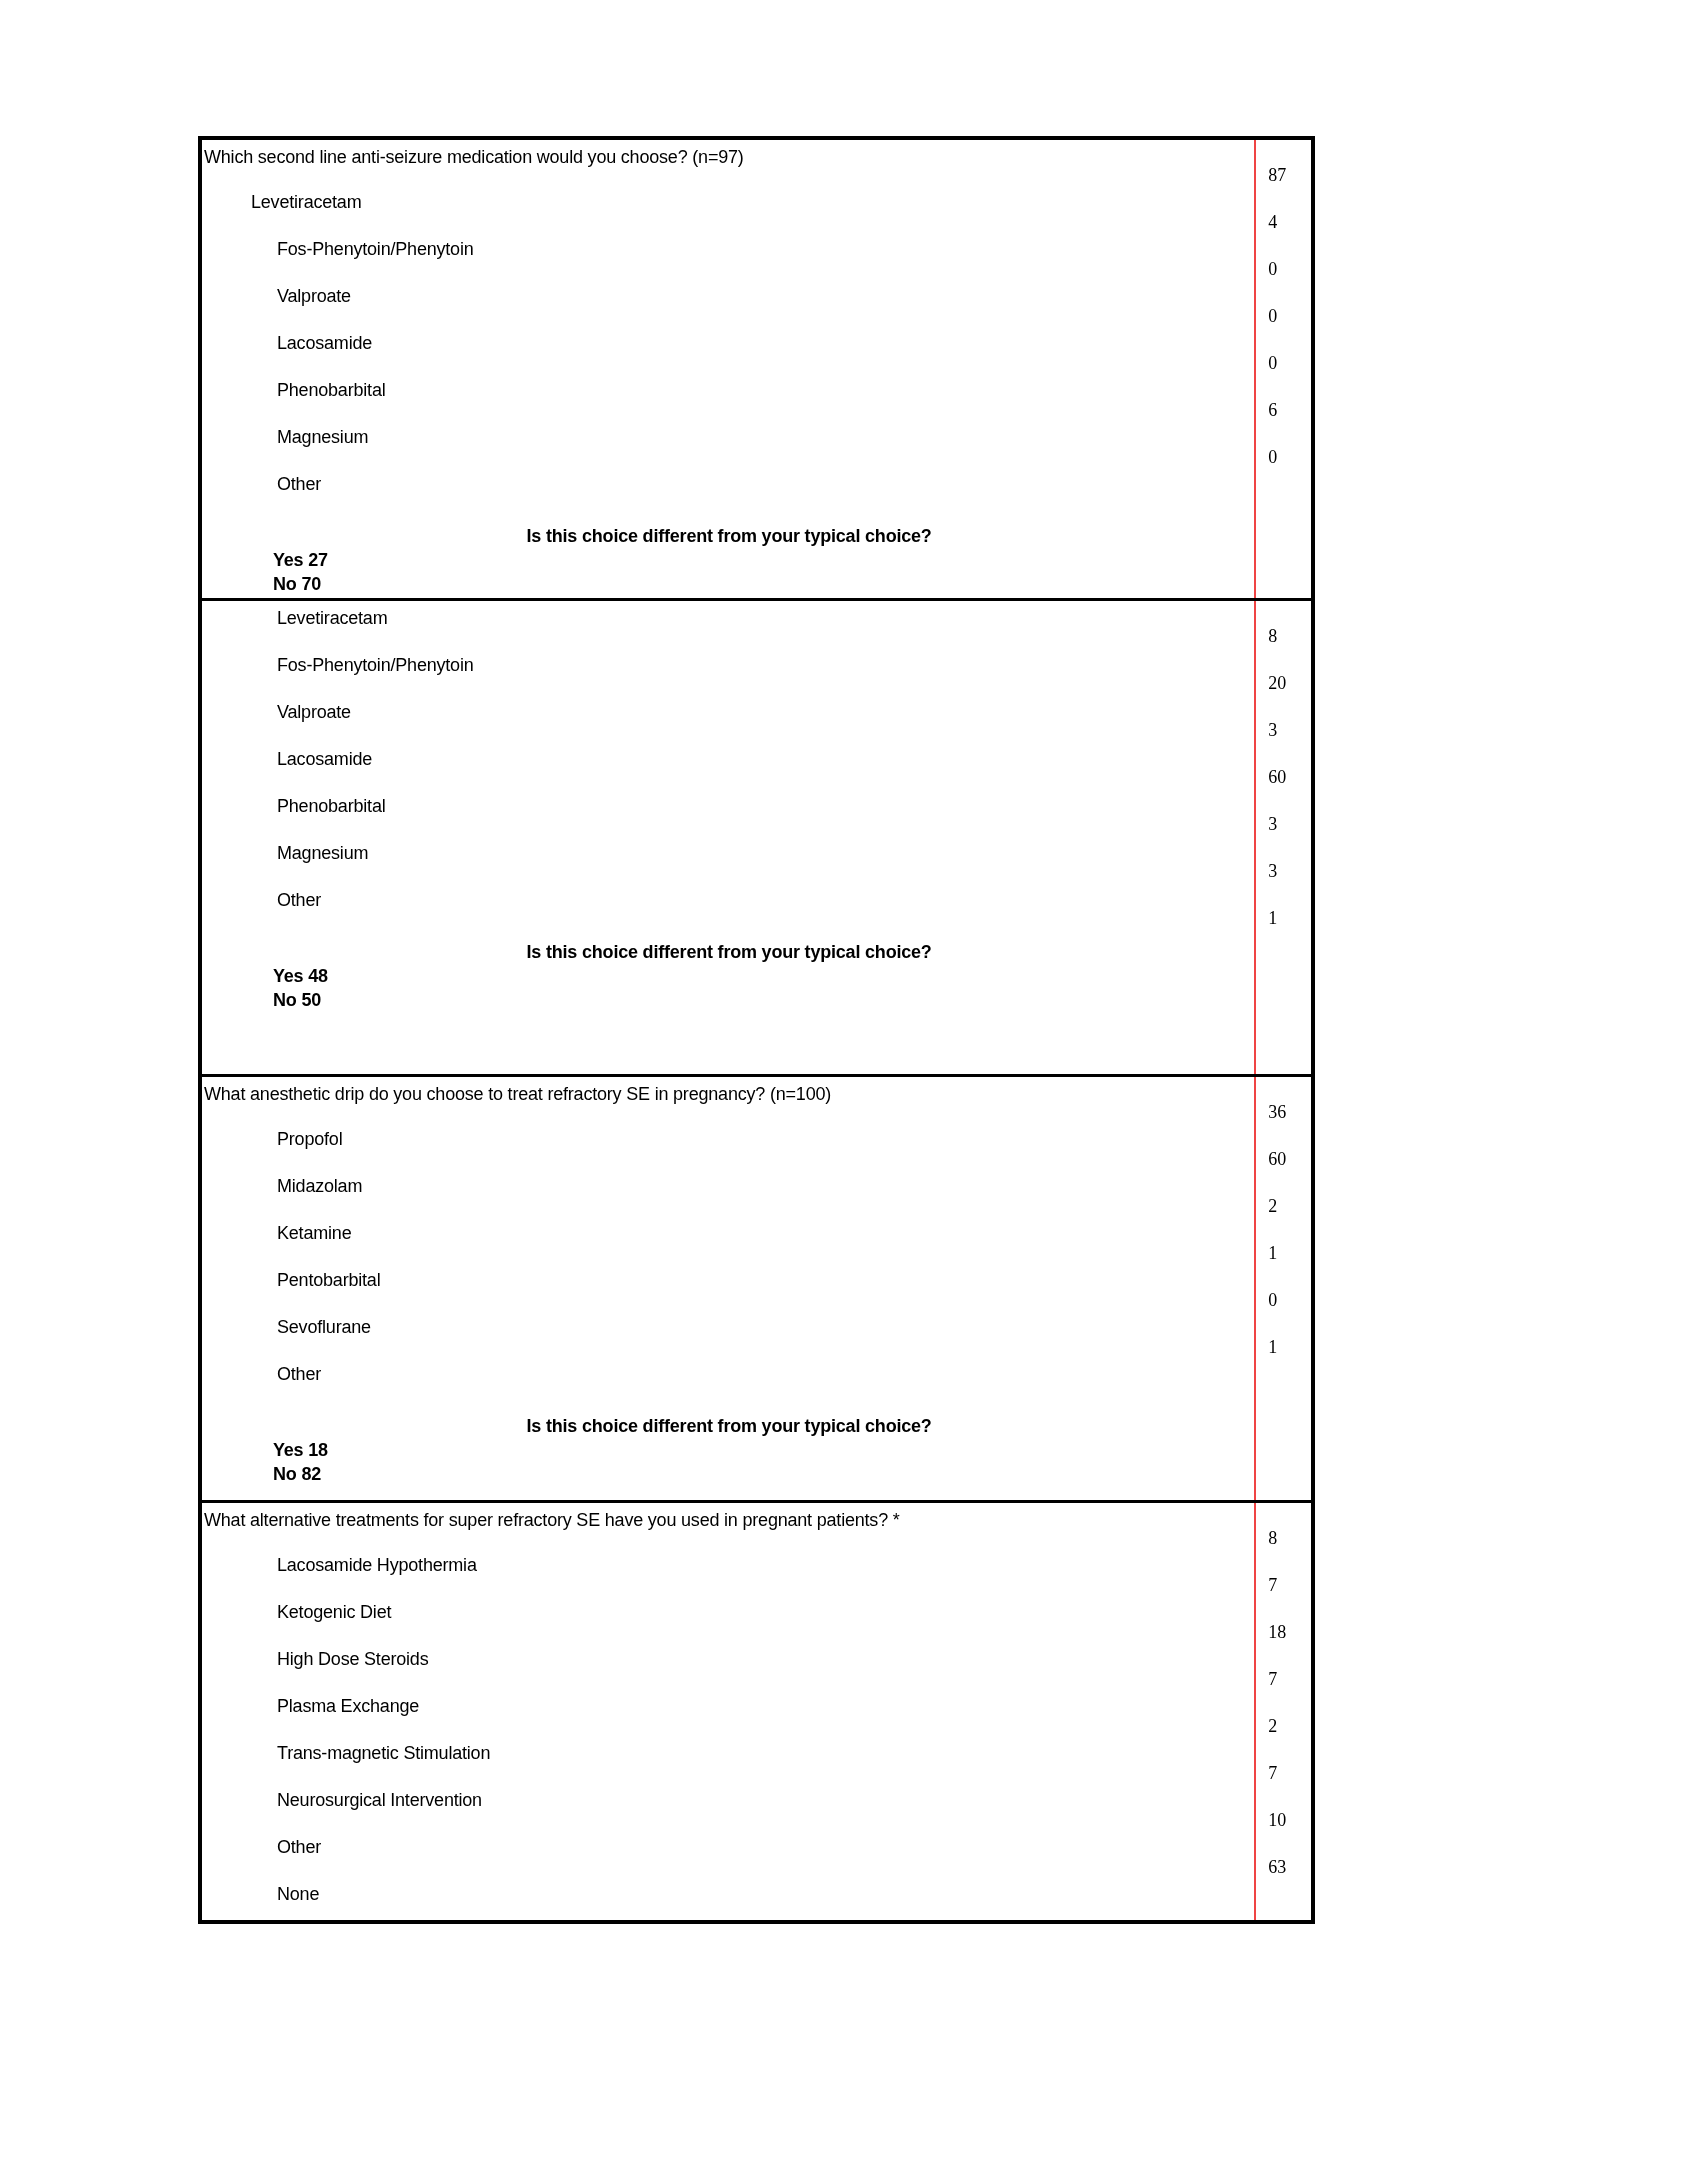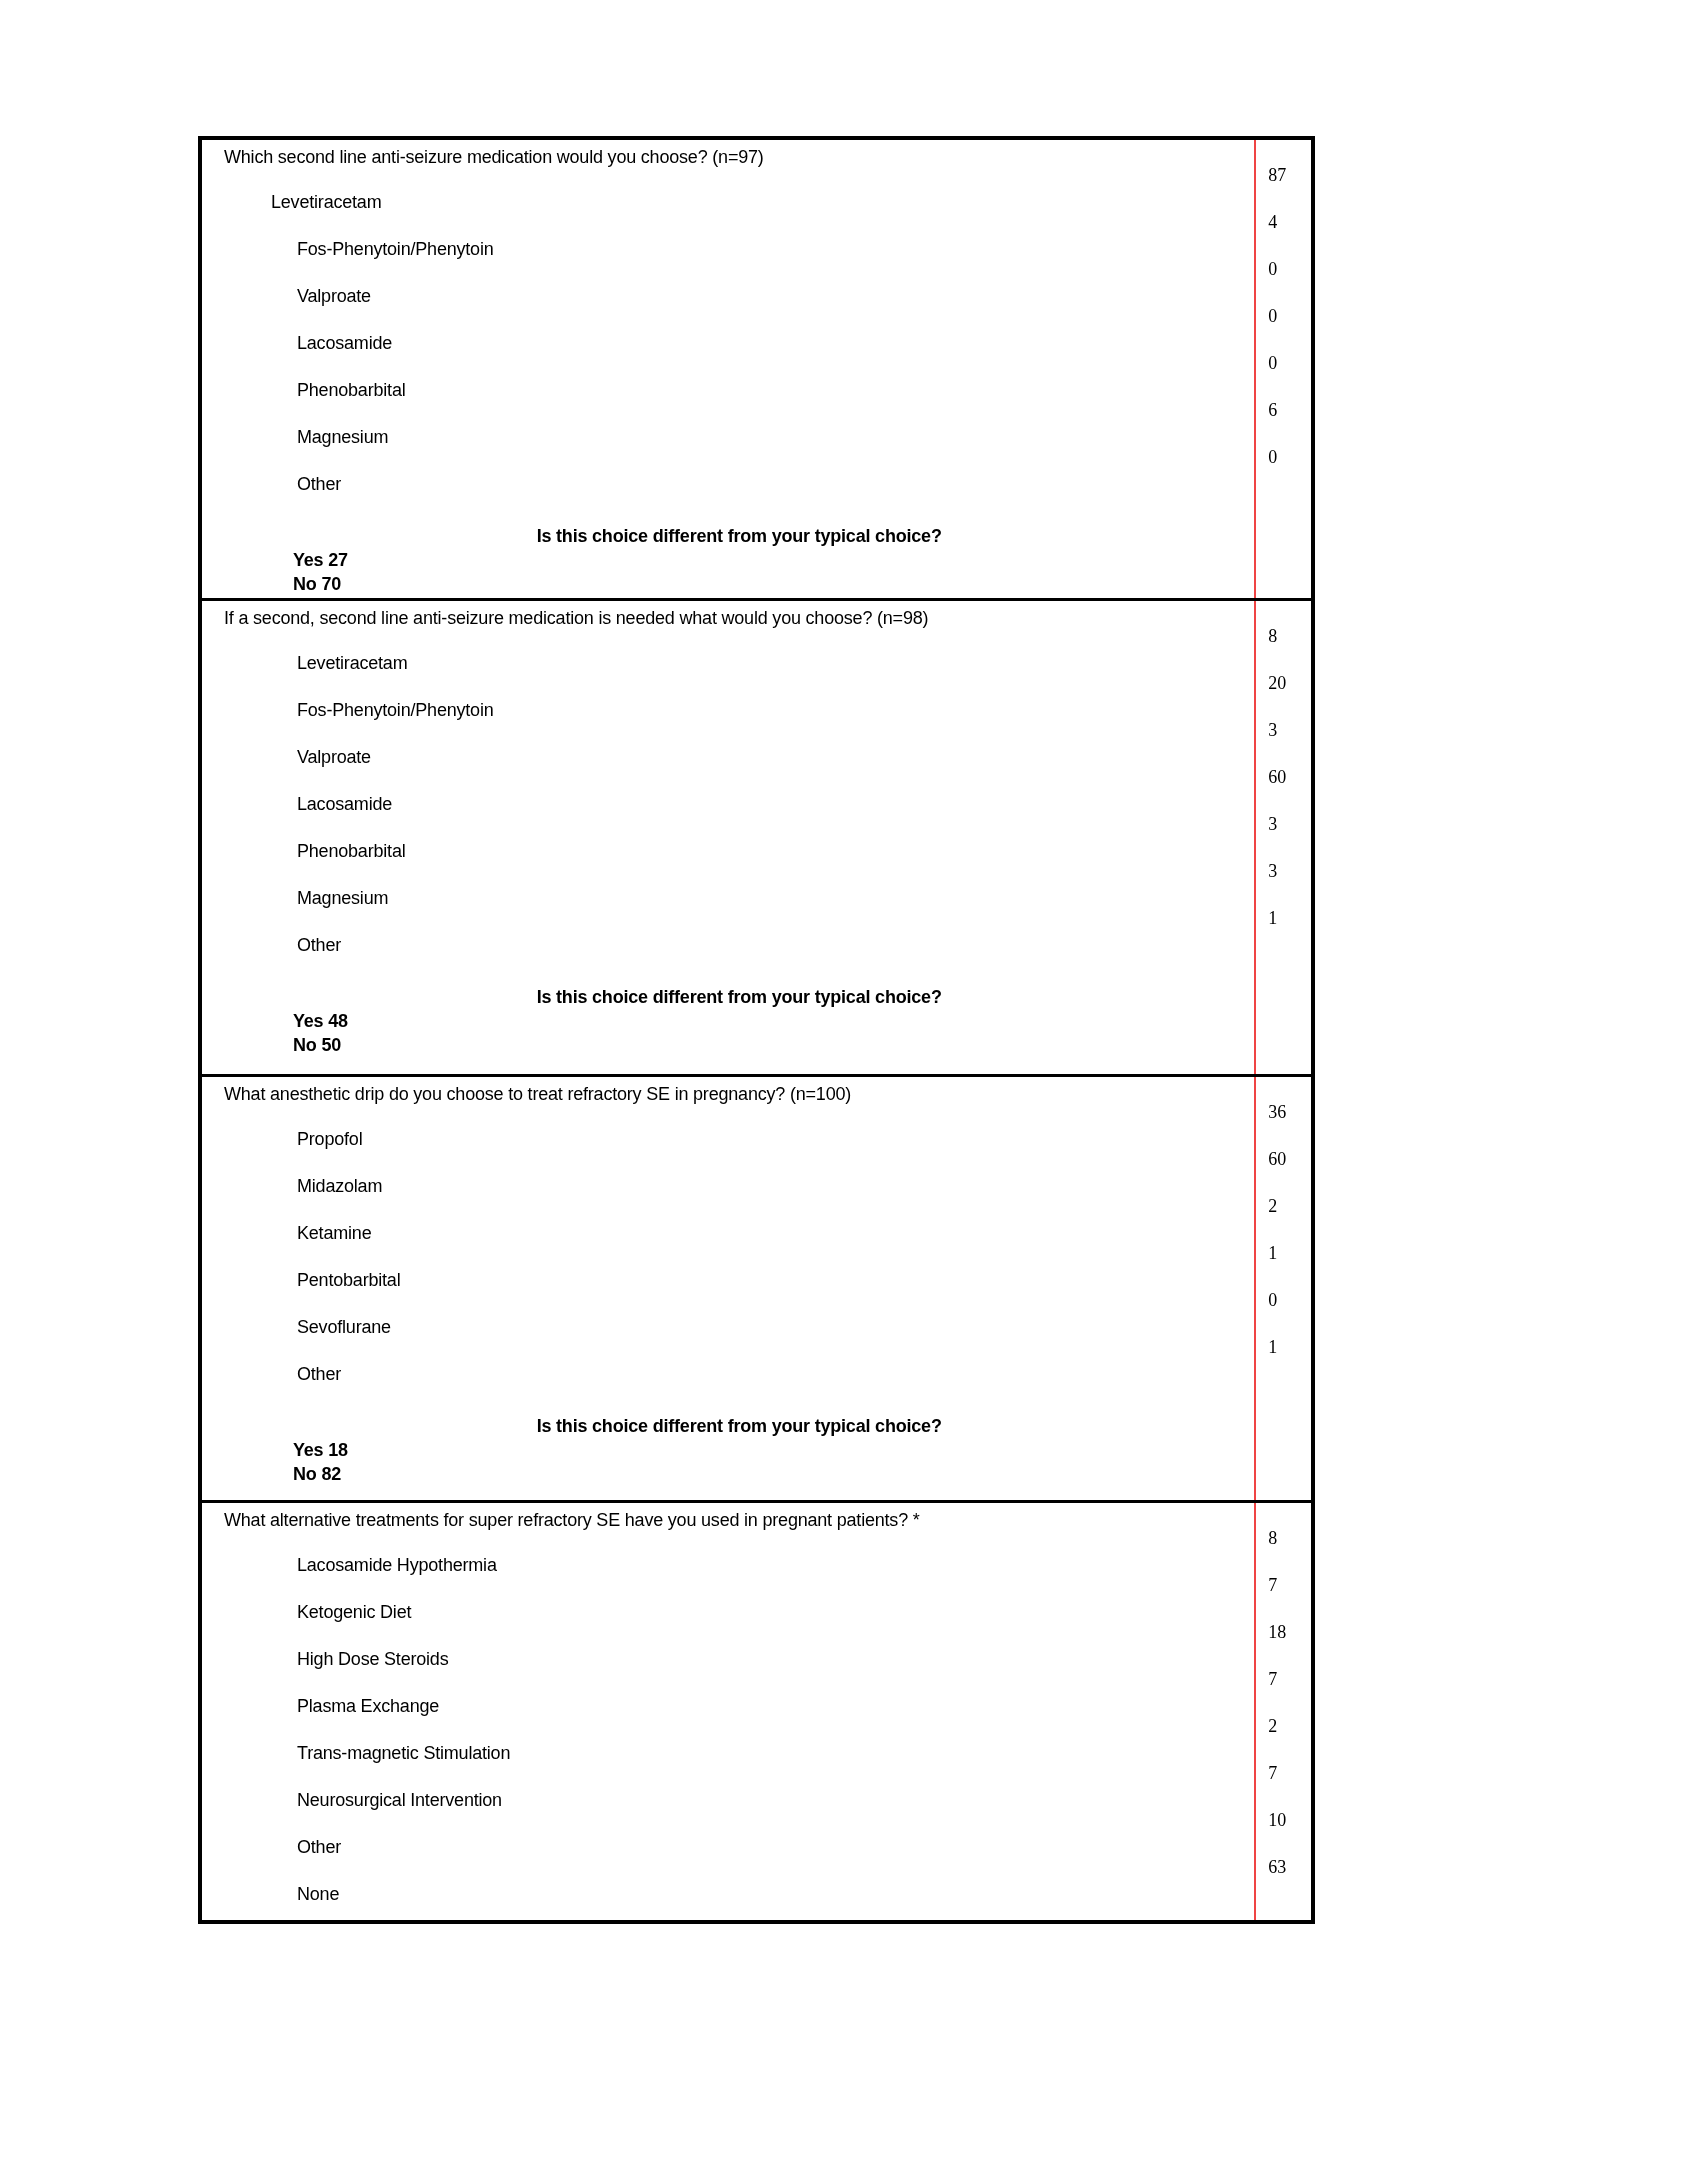--- a/index.html
+++ b/index.html
@@ -37,21 +37,21 @@
     overflow: hidden;
   }
   .sec-1 { height: 461px; }
   .sec-2 { height: 476px; }
   .sec-3 { height: 426px; }
   .sec-4 { height: 417px; border-bottom: none; }
 
   .cell-left {
     width: 1230px;
     box-sizing: border-box;
-    padding: 6px 0 0 22px;
+    padding: 6px 0 0 2px;
     overflow: hidden;
   }
   .cell-right {
     width: 64px;
     box-sizing: border-box;
     border-left: 2px solid #ef4444;
     padding: 24px 0 0 12px;
     overflow: hidden;
     font-family: Liberation Serif, serif;
     letter-spacing: 0;
@@ -123,21 +123,20 @@
           <div class="count">0</div>
           <div class="count">0</div>
           <div class="count">0</div>
           <div class="count">6</div>
           <div class="count">0</div>
         </div>
     </section>
 
     <section class="sec sec-2">
       <div class="cell-left">
-        <div class="q-title">If a second, second line anti-seizure medication is needed what would you choose? (n=98)</div>
         <div class="options-list">
             <div class="option">Levetiracetam</div>
             <div class="option">Fos-Phenytoin/Phenytoin</div>
             <div class="option">Valproate</div>
             <div class="option">Lacosamide</div>
             <div class="option">Phenobarbital</div>
             <div class="option">Magnesium</div>
             <div class="option">Other</div>
           </div>
         <div class="followup">

